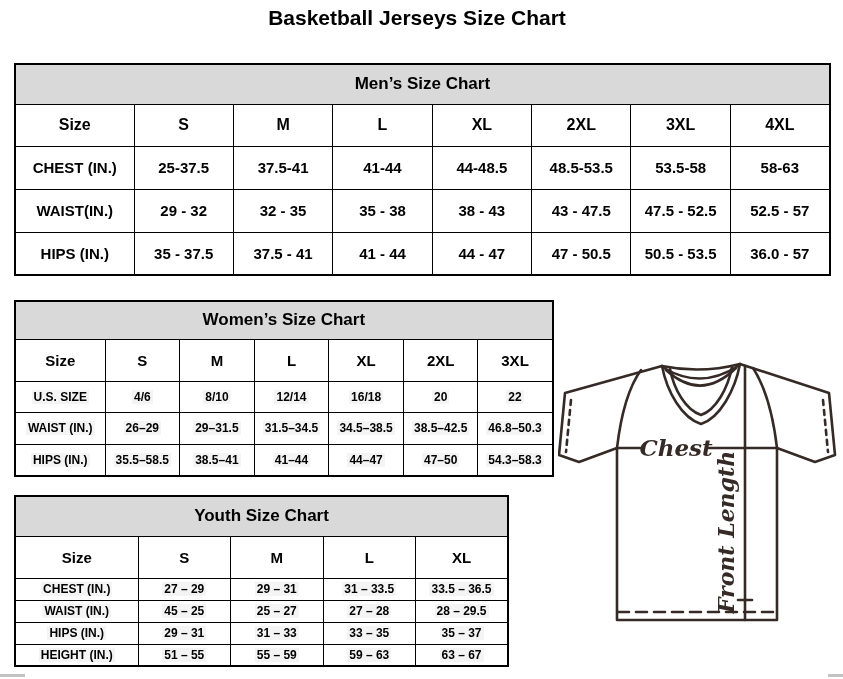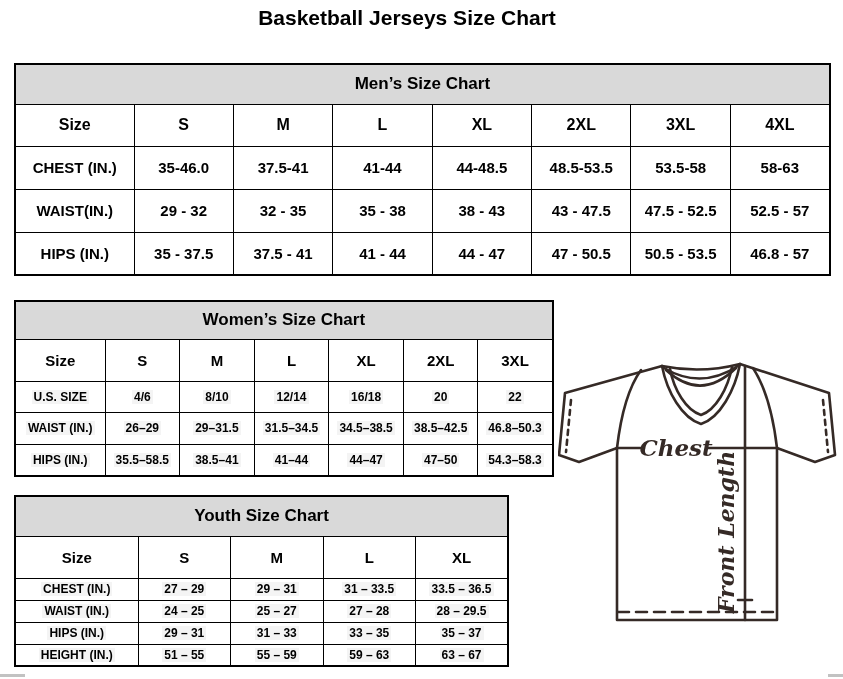--- a/index.html
+++ b/index.html
@@ -4,21 +4,21 @@
 <style>
   html,body{margin:0;padding:0;background:#ffffff;}
   #canvas{
     position:relative;
     width:843px;height:679px;
     background:#ffffff;
     font-family:"Liberation Sans", sans-serif;
     overflow:hidden;
   }
   #page-title{
-    position:absolute;top:6px;left:4px;width:806px;
+    position:absolute;top:6px;left:14px;width:806px;
     text-align:center;
     font-size:21px;font-weight:bold;color:#000;
     letter-spacing:0px;
   }
   table.size-table{
     position:absolute;
     border-collapse:collapse;
     table-layout:fixed;
     background:#fff;
     border:2px solid #000;
@@ -97,21 +97,21 @@
           <th>L</th>
           <th>XL</th>
           <th>2XL</th>
           <th>3XL</th>
           <th>4XL</th>
         </tr>
     </thead>
     <tbody>
         <tr>
           <th><span class="t">CHEST (IN.)</span></th>
-          <td><span class="t">35-46.0</span></td>
+          <td><span class="t">25-37.5</span></td>
           <td><span class="t">37.5-41</span></td>
           <td><span class="t">41-44</span></td>
           <td><span class="t">44-48.5</span></td>
           <td><span class="t">48.5-53.5</span></td>
           <td><span class="t">53.5-58</span></td>
           <td><span class="t">58-63</span></td>
         </tr>
         <tr>
           <th><span class="t">WAIST(IN.)</span></th>
           <td><span class="t">29 - 32</span></td>
@@ -123,21 +123,21 @@
           <td><span class="t">52.5 - 57</span></td>
         </tr>
         <tr>
           <th><span class="t">HIPS (IN.)</span></th>
           <td><span class="t">35 - 37.5</span></td>
           <td><span class="t">37.5 - 41</span></td>
           <td><span class="t">41 - 44</span></td>
           <td><span class="t">44 - 47</span></td>
           <td><span class="t">47 - 50.5</span></td>
           <td><span class="t">50.5 - 53.5</span></td>
-          <td><span class="t">46.8 - 57</span></td>
+          <td><span class="t">36.0 - 57</span></td>
         </tr>
       </tbody>
   </table>
 
   <table class="size-table tbl-women">
     <colgroup>
       <col style="width:90px">
       <col span="6" style="width:74.6px">
     </colgroup>
     <thead>
@@ -205,21 +205,21 @@
     <tbody>
         <tr>
           <th><span class="t">CHEST (IN.)</span></th>
           <td><span class="t">27 – 29</span></td>
           <td><span class="t">29 – 31</span></td>
           <td><span class="t">31 – 33.5</span></td>
           <td><span class="t">33.5 – 36.5</span></td>
         </tr>
         <tr>
           <th><span class="t">WAIST (IN.)</span></th>
-          <td><span class="t">24 – 25</span></td>
+          <td><span class="t">45 – 25</span></td>
           <td><span class="t">25 – 27</span></td>
           <td><span class="t">27 – 28</span></td>
           <td><span class="t">28 – 29.5</span></td>
         </tr>
         <tr>
           <th><span class="t">HIPS (IN.)</span></th>
           <td><span class="t">29 – 31</span></td>
           <td><span class="t">31 – 33</span></td>
           <td><span class="t">33 – 35</span></td>
           <td><span class="t">35 – 37</span></td>

